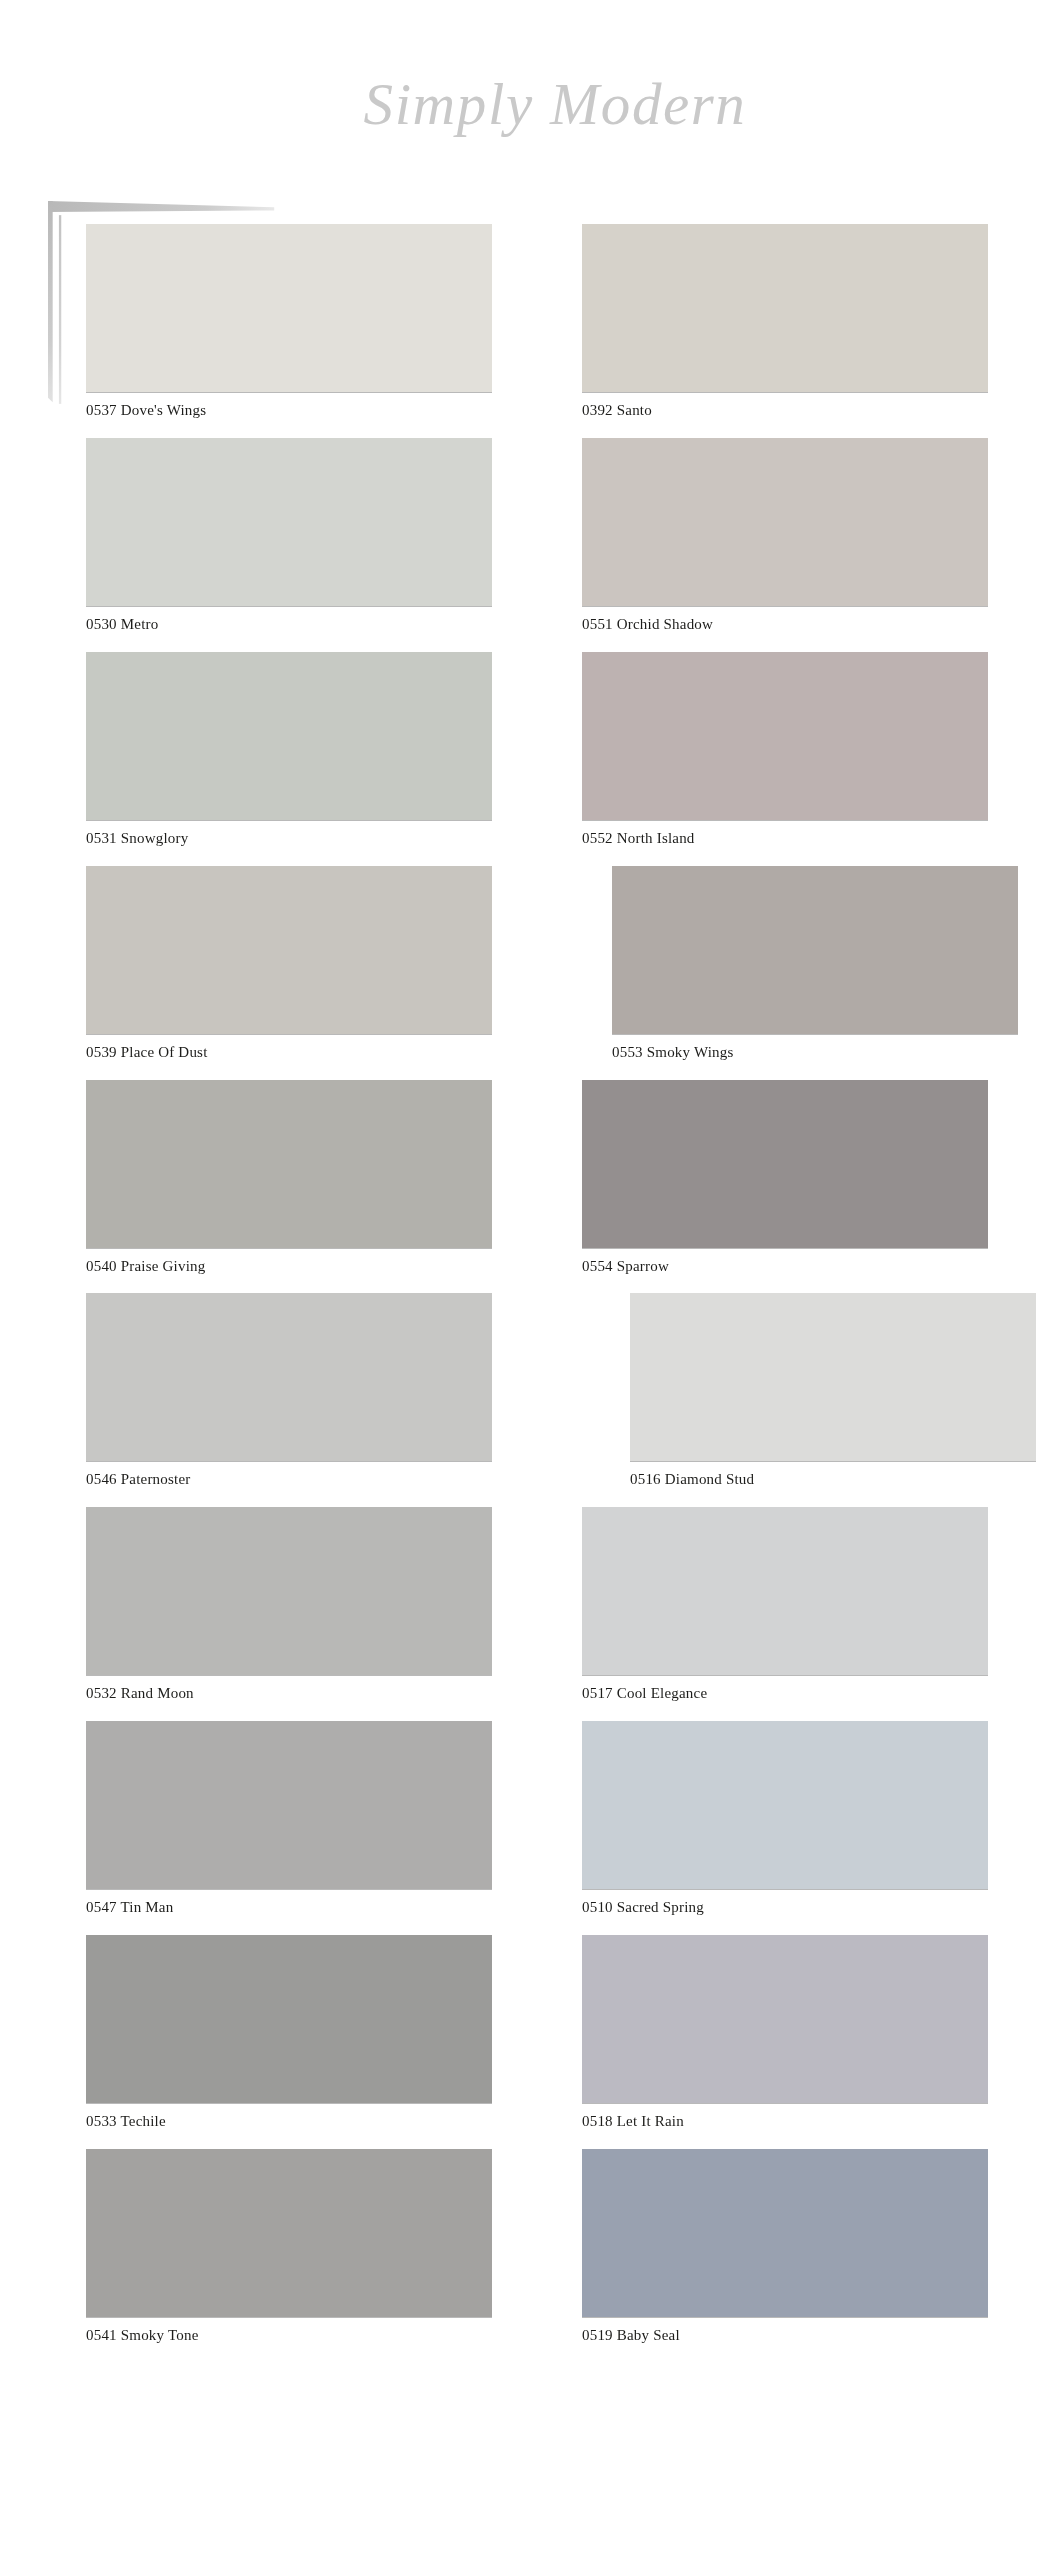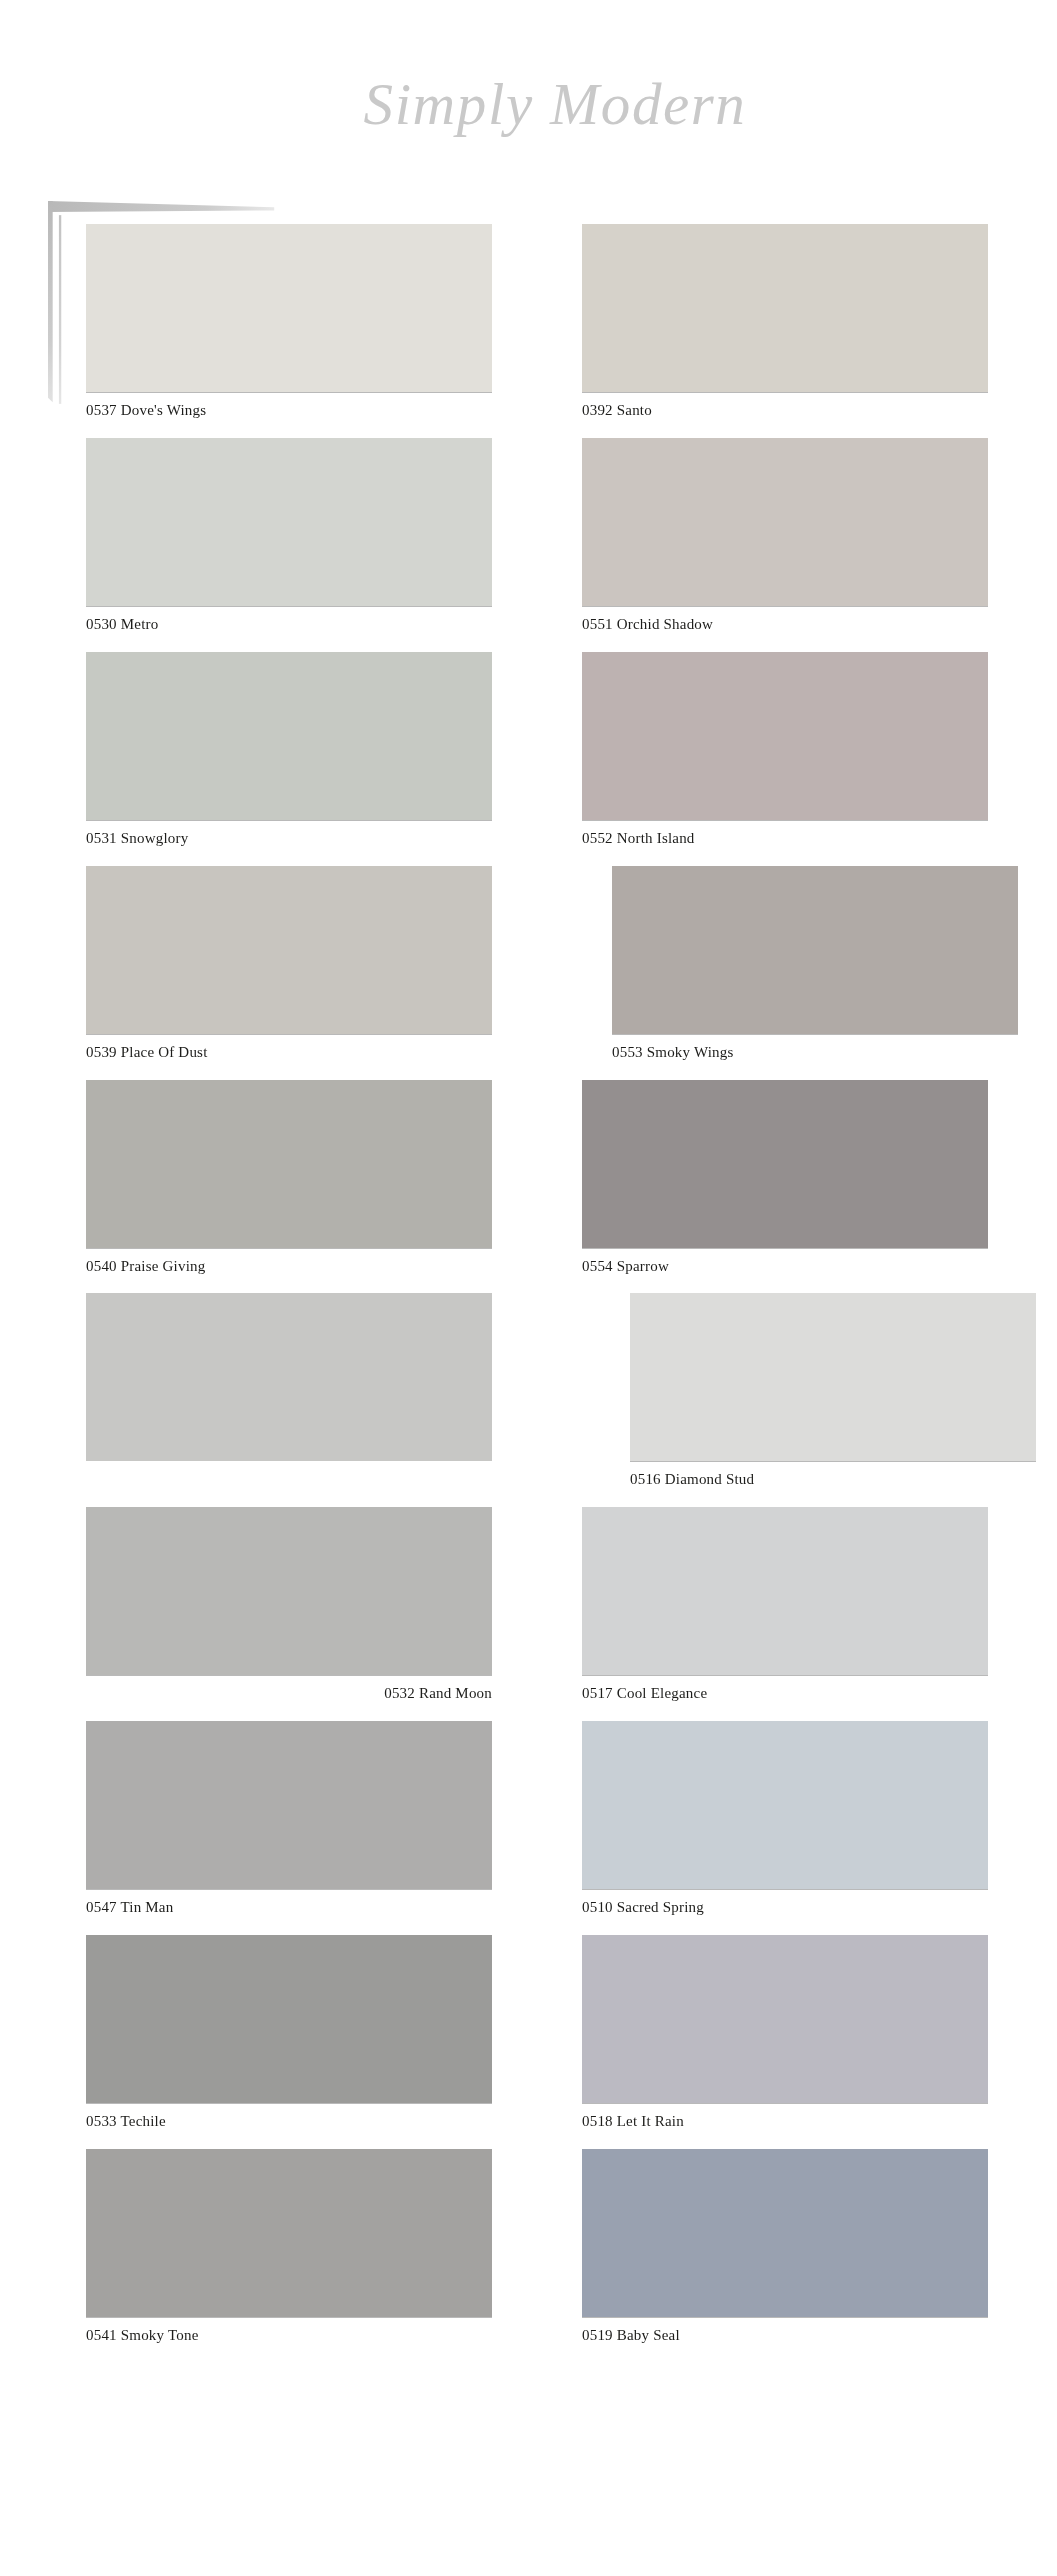--- a/index.html
+++ b/index.html
@@ -137,26 +137,27 @@
     <div class="swatch-cell col-left" style="top: 1080px;">
       <div class="swatch-chip" style="background: rgb(178, 177, 172);"></div>
       <div class="swatch-label">0540 Praise Giving</div>
     </div>
     <div class="swatch-cell col-right" style="top: 1080px;">
       <div class="swatch-chip" style="background: rgb(148, 143, 143);"></div>
       <div class="swatch-label">0554 Sparrow</div>
     </div>
     <div class="swatch-cell col-left" style="top: 1293px;">
       <div class="swatch-chip" style="background: rgb(199, 199, 197);"></div>
+      <div class="swatch-label">0546 Paternoster</div>
     </div>
     <div class="swatch-cell col-right" style="top: 1293px; margin-left: 48px;">
       <div class="swatch-chip" style="background: rgb(220, 220, 218);"></div>
       <div class="swatch-label">0516 Diamond Stud</div>
     </div>
-    <div class="swatch-cell col-left" style="top: 1507px; text-align: right;">
+    <div class="swatch-cell col-left" style="top: 1507px;">
       <div class="swatch-chip" style="background: rgb(184, 184, 182);"></div>
       <div class="swatch-label">0532 Rand Moon</div>
     </div>
     <div class="swatch-cell col-right" style="top: 1507px;">
       <div class="swatch-chip" style="background: rgb(210, 211, 212);"></div>
       <div class="swatch-label">0517 Cool Elegance</div>
     </div>
     <div class="swatch-cell col-left" style="top: 1721px;">
       <div class="swatch-chip" style="background: rgb(174, 173, 172);"></div>
       <div class="swatch-label">0547 Tin Man</div>

